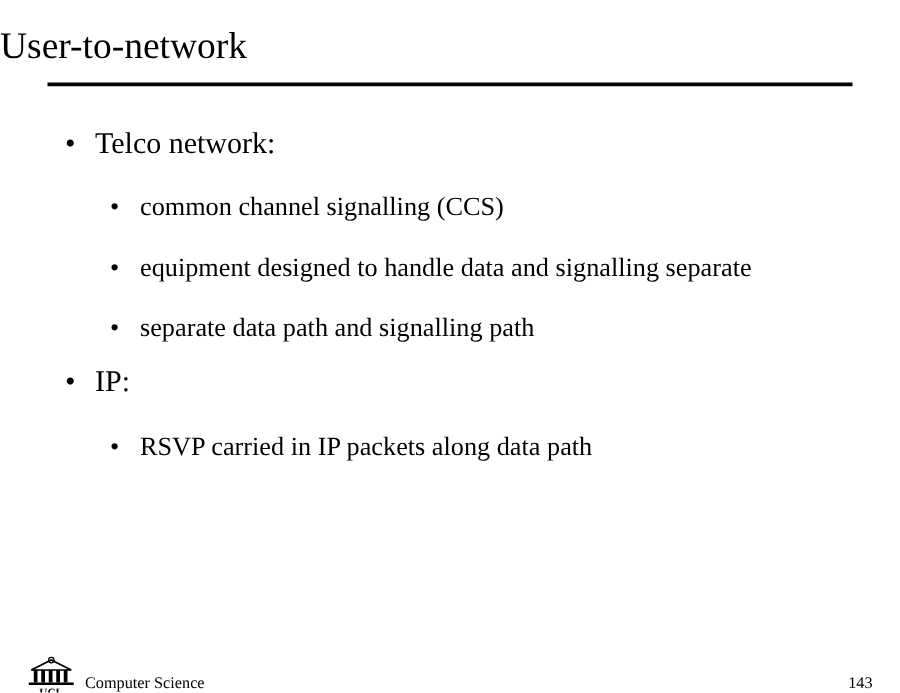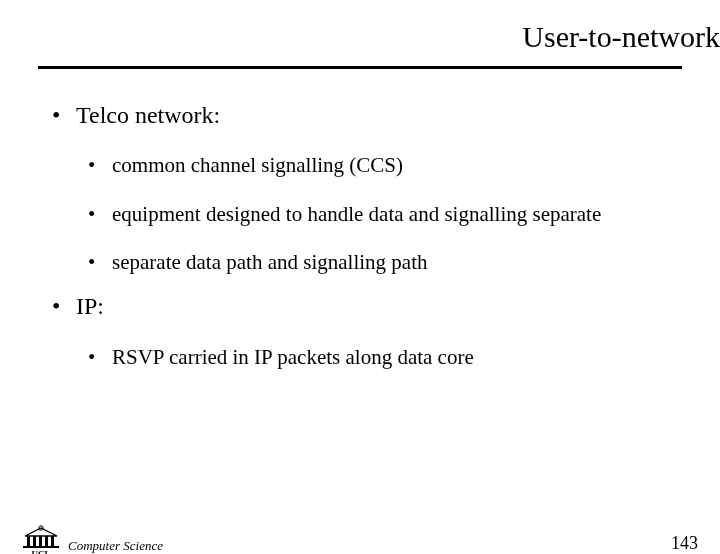--- a/index.html
+++ b/index.html
@@ -13,21 +13,21 @@
     position: relative;
     overflow: hidden;
   }
   .slide {
     width: 720px;
     height: 554px;
     position: relative;
     box-sizing: border-box;
   }
   .title {
-    text-align: right;
+    text-align: left;
     font-size: 30px;
     margin-top: 20px;
     margin-bottom: 12px;
     font-weight: normal;
   }
   .rule {
     border: none;
     border-top: 3px solid #000;
     margin: 0 38px 0 38px;
   }
@@ -78,27 +78,26 @@
     left: 0;
     right: 0;
     bottom: 14px;
     height: 34px;
   }
   .footer-label {
     position: absolute;
     left: 68px;
     bottom: 6px;
     font-size: 13px;
-    font-style: italic;
   }
   .page-num {
     position: absolute;
     right: 22px;
     bottom: 6px;
-    font-size: 18px;
+    font-size: 13px;
   }
   .logo {
     position: absolute;
     left: 22px;
     bottom: 2px;
     width: 38px;
     height: 34px;
   }
 </style>
 </head>
@@ -115,21 +114,21 @@
         <span>Telco network:</span>
         <ul class="level2">
           <li>common channel signalling (CCS)</li>
           <li>equipment designed to handle data and signalling separate</li>
           <li>separate data path and signalling path</li>
         </ul>
       </li>
       <li>
         <span>IP:</span>
         <ul class="level2">
-          <li>RSVP carried in IP packets along data core</li>
+          <li>RSVP carried in IP packets along data path</li>
         </ul>
       </li>
     </ul>
   </div>
 
   <div class="footer">
     <div class="logo">
       <svg viewBox="0 0 38 34" width="38" height="34">
 
         <rect x="1" y="22" width="36" height="2" fill="#000"></rect>

